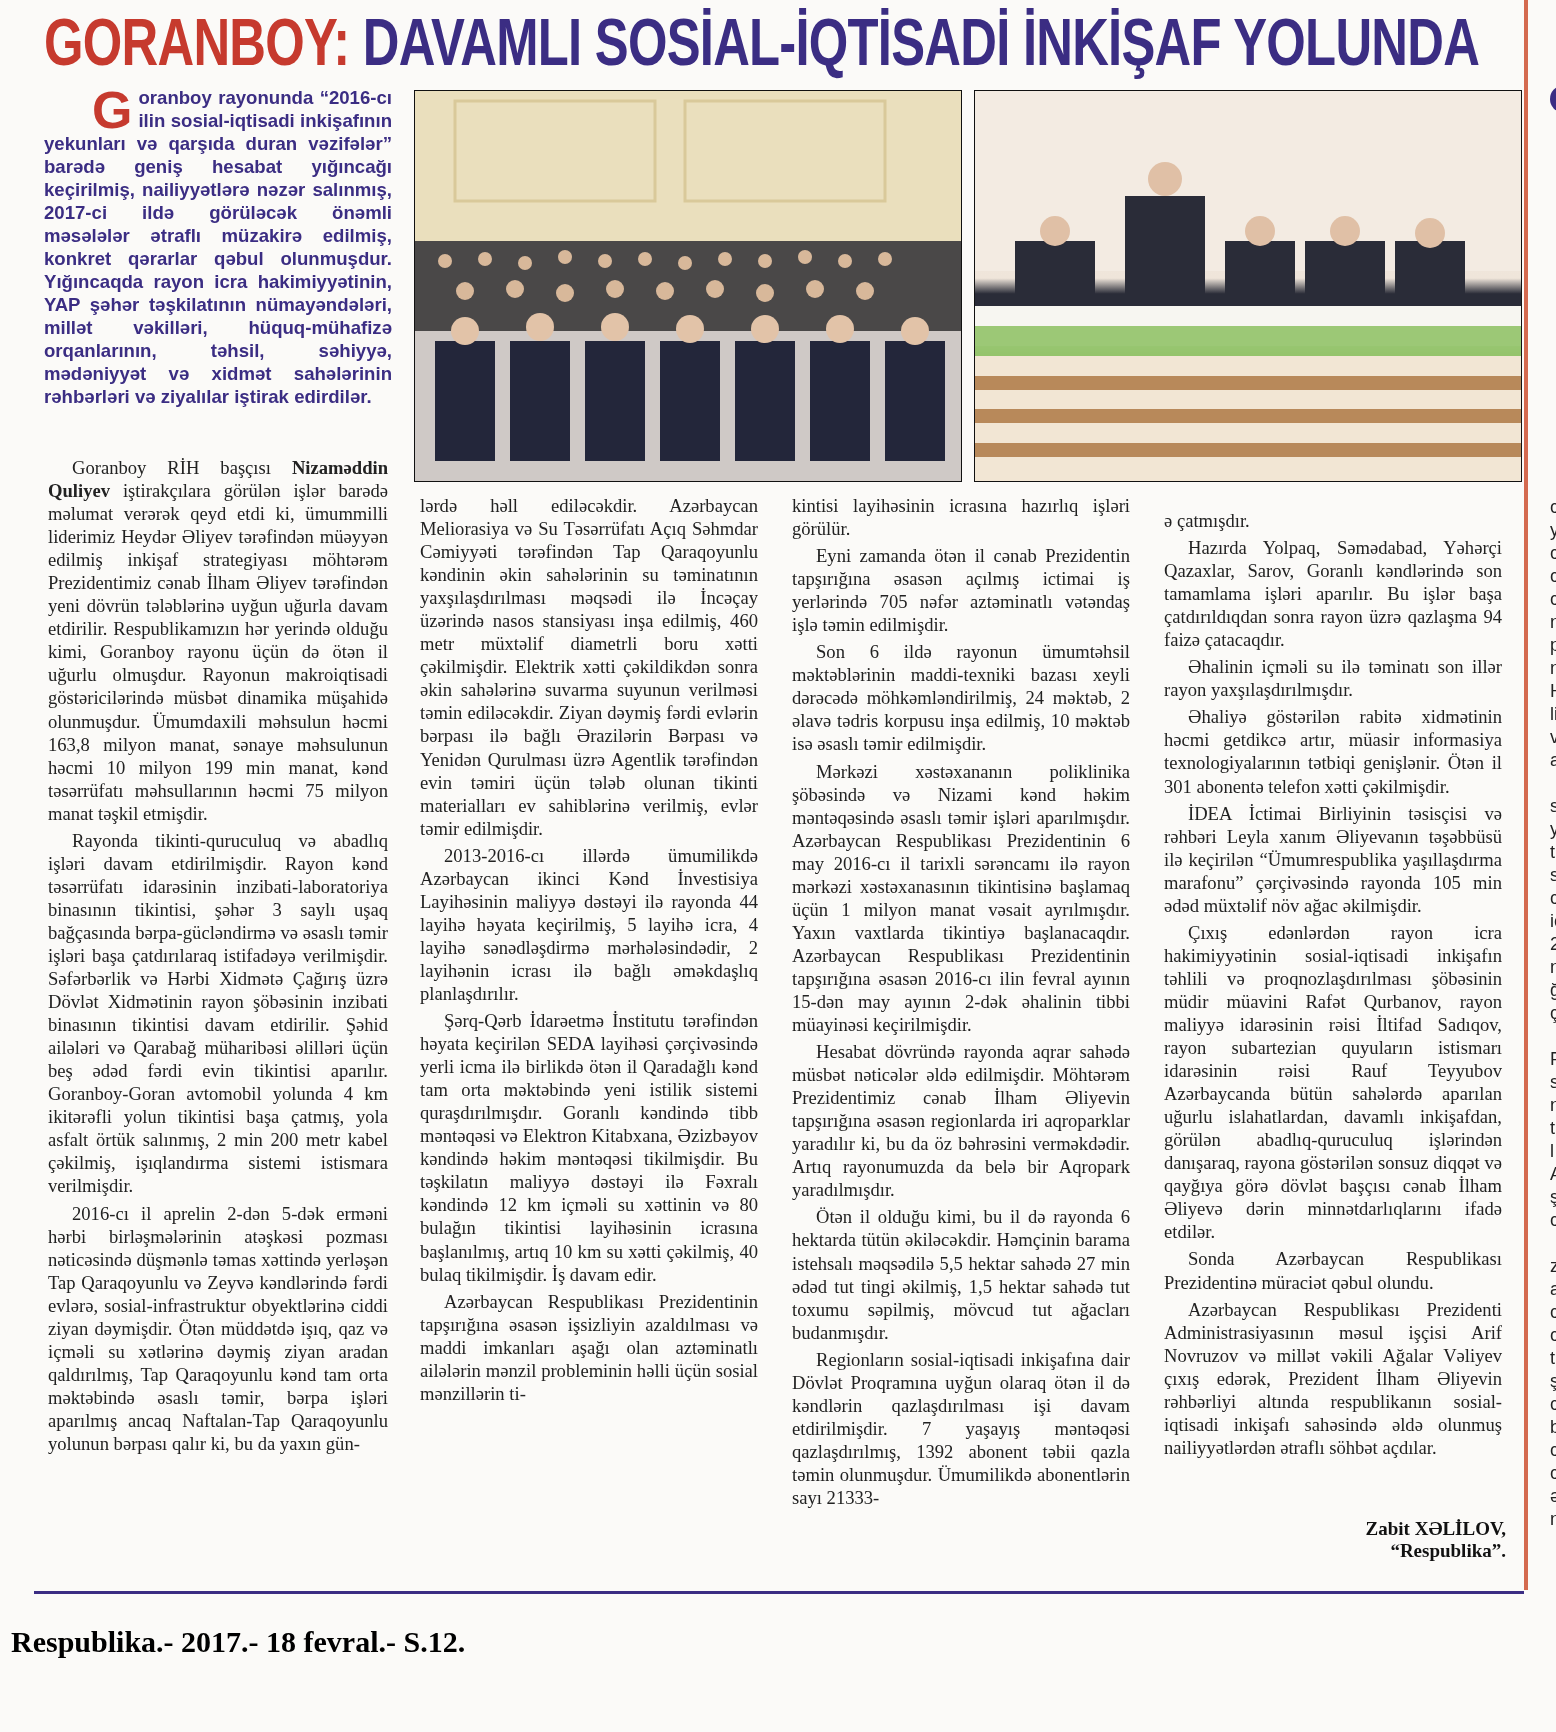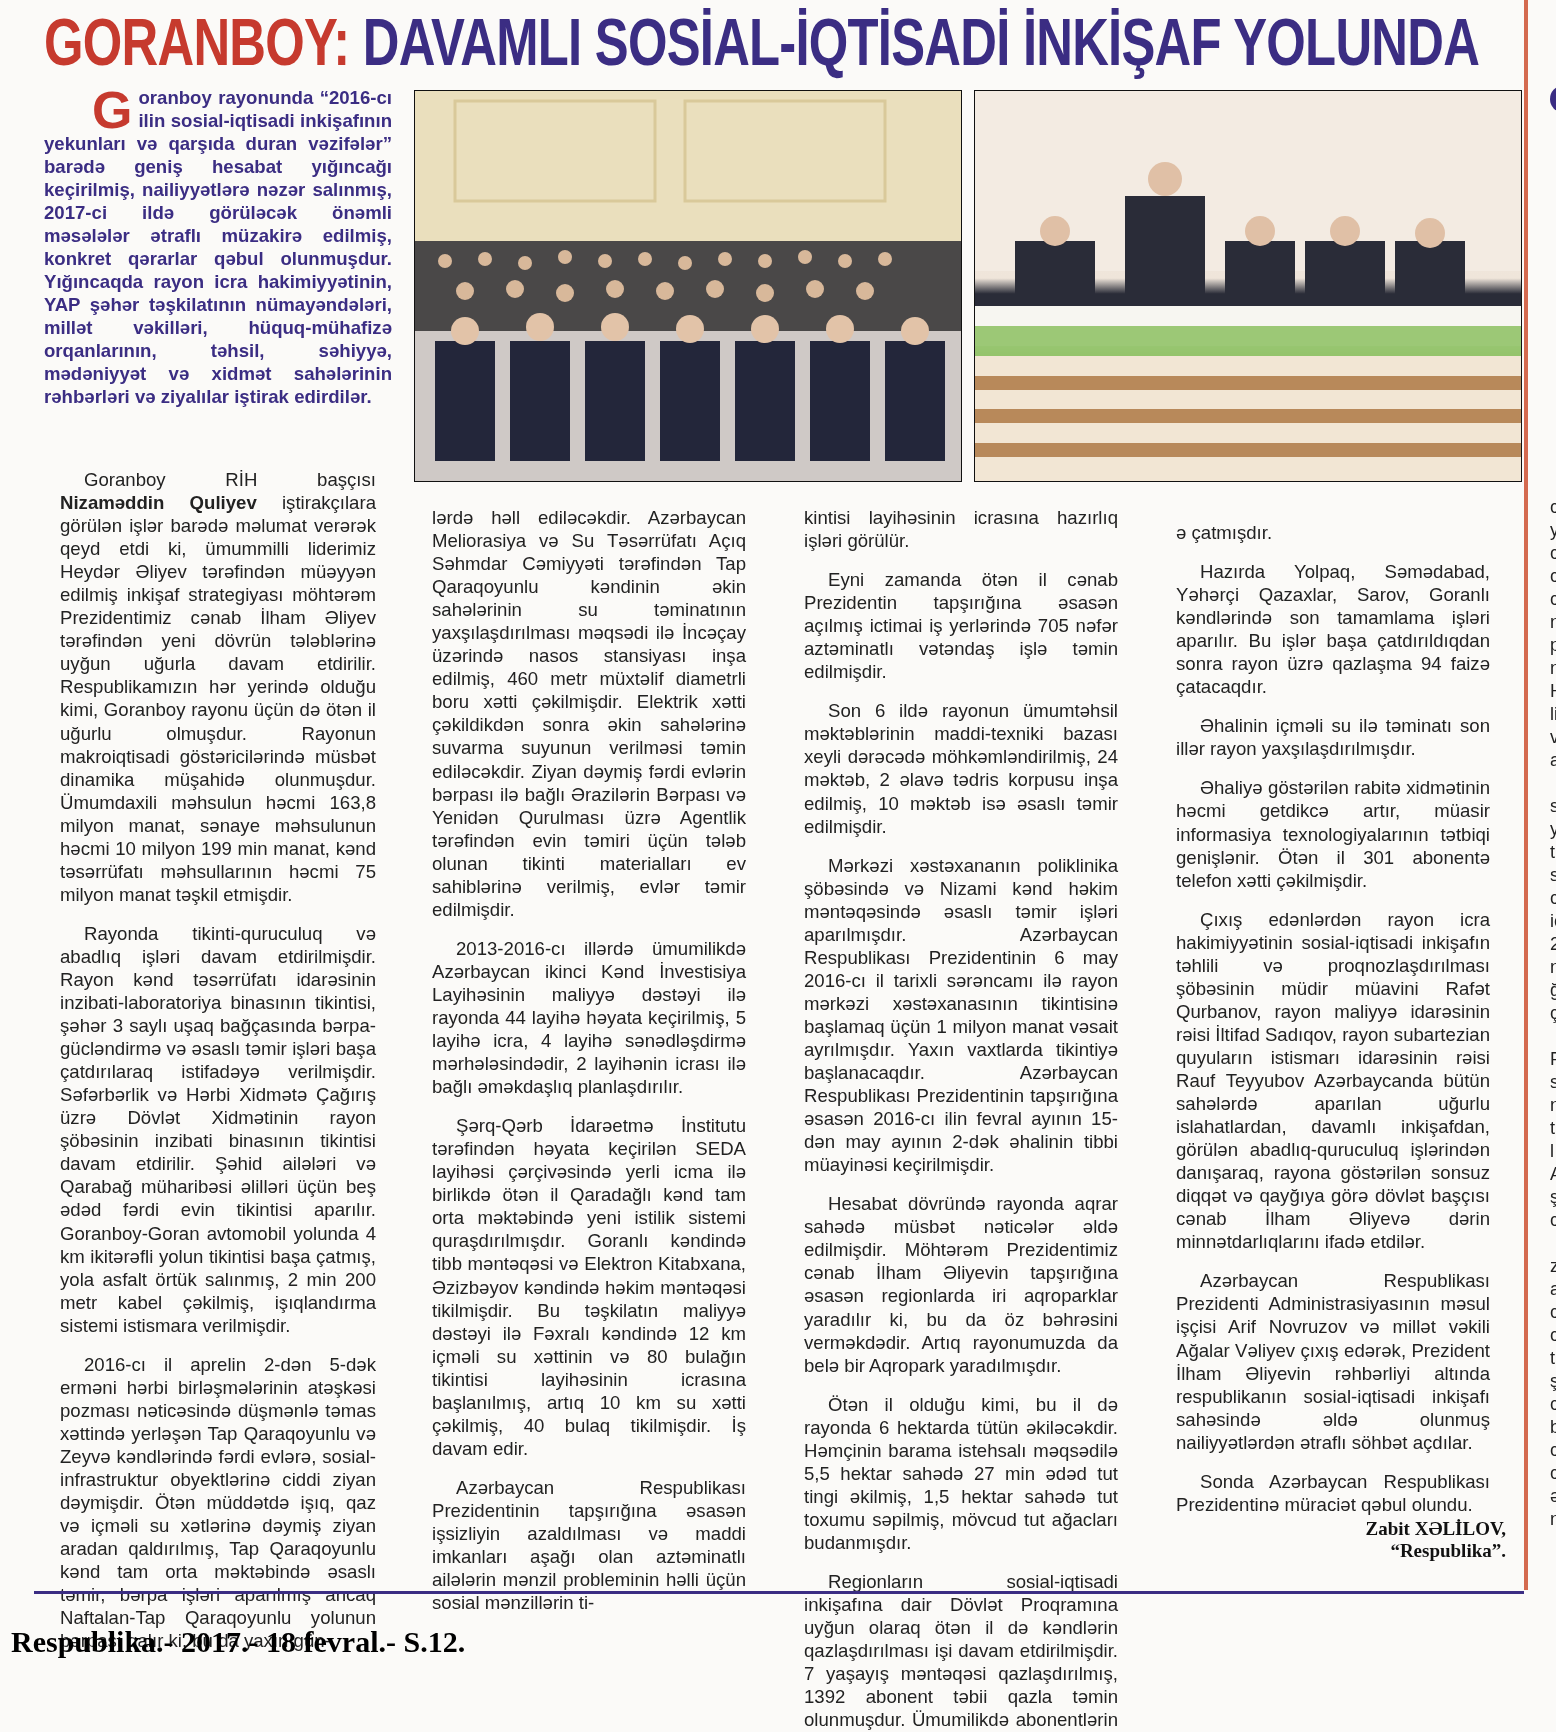--- a/index.html
+++ b/index.html
@@ -6,21 +6,21 @@
   body { width: 1556px; height: 1732px; position: relative; overflow: hidden; font-family: "Liberation Sans", sans-serif; color: #222; }
   .page { position: absolute; left: 0; top: 0; width: 1556px; height: 1732px; background: #fbfaf8; }
   .headline { position: absolute; left: 44px; top: 2px; width: 1470px; height: 80px; white-space: nowrap; font-family: "Liberation Sans", sans-serif; font-weight: 700; font-size: 66px; line-height: 80px; letter-spacing: -1px; transform: scaleX(0.77); transform-origin: left center; }
   .headline .red { color: #c63a2e; }
   .headline .blue { color: #3b2d83; }
   .rule-right { position: absolute; left: 1524px; top: 0; width: 4px; height: 1590px; background: #d46a4f; }
   .next-col { position: absolute; left: 1540px; top: 0; width: 16px; height: 1590px; overflow: hidden; }
   .next-col .blob { position: absolute; left: 10px; top: 86px; width: 24px; height: 26px; border-radius: 50%; background: #3b2d83; }
   .next-col .frag { position: absolute; left: 10px; font-size: 18px; line-height: 23px; color: #222; white-space: pre; }
   .col { position: absolute; font-size: 18.6px; line-height: 23.05px; text-align: justify; color: #222; }
-  .col p { margin: 16px; text-indent: 24px; }
+  .col p { margin: 4px; text-indent: 24px; font-family: Liberation Serif, serif; }
   .col p.noindent { text-indent: 0; }
   .lead { position: absolute; left: 44px; top: 86px; width: 348px; font-weight: 700; color: #3b2d83; font-size: 18.6px; line-height: 23px; text-align: justify; }
   .dropcap { float: left; font-size: 52px; line-height: 44px; color: #c63a2e; font-weight: 700; margin: 2px 6px 0 48px; }
   .photo { position: absolute; top: 90px; height: 390px; border: 1px solid #111; overflow: hidden; }
   .photo-left { left: 414px; width: 546px; background: linear-gradient(180deg, #efe4c6 0%, #e8dcb8 30%, #5a5650 45%, #2f3140 70%, #c7c2bf 100%); }
   .photo-right { left: 974px; width: 546px; background: linear-gradient(180deg, #f4ece4 0%, #efe5da 48%, #2a2c38 52%, #2a2c38 62%, #eef2ea 63%, #9ec86d 72%, #e9d6b8 78%, #b88a55 82%, #f3e9da 86%, #b88a55 90%, #f3e9da 94%, #c89a62 100%); }
   .byline { position: absolute; left: 1200px; top: 1518px; width: 306px; text-align: right; font-family: "Liberation Serif", serif; font-weight: 700; font-size: 19px; line-height: 22px; color: #111; }
   .bottom-rule { position: absolute; left: 34px; top: 1591px; width: 1490px; height: 3px; background: #3b2d83; }
   .source { position: absolute; left: 0; top: 1624px; font-family: "Liberation Serif", serif; font-weight: 700; font-size: 30px; line-height: 36px; color: #000; margin-left: 11px; }
 </style>
@@ -188,23 +188,24 @@
     <p>Hesabat dövründə rayonda aqrar sahədə müsbət nəticələr əldə edilmişdir. Möhtərəm Prezidentimiz cənab İlham Əliyevin tapşırığına əsasən regionlarda iri aqroparklar yaradılır ki, bu da öz bəhrəsini verməkdədir. Artıq rayonumuzda da belə bir Aqropark yaradılmışdır.</p>
     <p>Ötən il olduğu kimi, bu il də rayonda 6 hektarda tütün əkiləcəkdir. Həmçinin barama istehsalı məqsədilə 5,5 hektar sahədə 27 min ədəd tut tingi əkilmiş, 1,5 hektar sahədə tut toxumu səpilmiş, mövcud tut ağacları budanmışdır.</p>
     <p>Regionların sosial-iqtisadi inkişafına dair Dövlət Proqramına uyğun olaraq ötən il də kəndlərin qazlaşdırılması işi davam etdirilmişdir. 7 yaşayış məntəqəsi qazlaşdırılmış, 1392 abonent təbii qazla təmin olunmuşdur. Ümumilikdə abonentlərin sayı 21333-</p>
   </div>
 
   <div class="col" style="left:1160px; top:505px; width:346px;">
     <p class="noindent">ə çatmışdır.</p>
     <p>Hazırda Yolpaq, Səmədabad, Yəhərçi Qazaxlar, Sarov, Goranlı kəndlərində son tamamlama işləri aparılır. Bu işlər başa çatdırıldıqdan sonra rayon üzrə qazlaşma 94 faizə çatacaqdır.</p>
     <p>Əhalinin içməli su ilə təminatı son illər rayon yaxşılaşdırılmışdır.</p>
     <p>Əhaliyə göstərilən rabitə xidmətinin həcmi getdikcə artır, müasir informasiya texnologiyalarının tətbiqi genişlənir. Ötən il 301 abonentə telefon xətti çəkilmişdir.</p>
+    <p>İDEA İctimai Birliyinin təsisçisi və rəhbəri Leyla xanım Əliyevanın təşəbbüsü ilə keçirilən “Ümumrespublika yaşıllaşdırma marafonu” çərçivəsində rayonda 105 min ədəd müxtəlif növ ağac əkilmişdir.</p>
     <p>Çıxış edənlərdən rayon icra hakimiyyətinin sosial-iqtisadi inkişafın təhlili və proqnozlaşdırılması şöbəsinin müdir müavini Rafət Qurbanov, rayon maliyyə idarəsinin rəisi İltifad Sadıqov, rayon subartezian quyuların istismarı idarəsinin rəisi Rauf Teyyubov Azərbaycanda bütün sahələrdə aparılan uğurlu islahatlardan, davamlı inkişafdan, görülən abadlıq-quruculuq işlərindən danışaraq, rayona göstərilən sonsuz diqqət və qayğıya görə dövlət başçısı cənab İlham Əliyevə dərin minnətdarlıqlarını ifadə etdilər.</p>
+    <p>Sonda Azərbaycan Respublikası Prezidentinə müraciət qəbul olundu.</p>
     <p>Azərbaycan Respublikası Prezidenti Administrasiyasının məsul işçisi Arif Novruzov və millət vəkili Ağalar Vəliyev çıxış edərək, Prezident İlham Əliyevin rəhbərliyi altında respublikanın sosial-iqtisadi inkişafı sahəsində əldə olunmuş nailiyyətlərdən ətraflı söhbət açdılar.</p>
-    <p>Sonda Azərbaycan Respublikası Prezidentinə müraciət qəbul olundu.</p>
   </div>
 
   <div class="byline">
     <div>Zabit XƏLİLOV,</div>
     <div>“Respublika”.</div>
   </div>
 
   <div class="bottom-rule"></div>
 
   <div class="source">Respublika.- 2017.- 18 fevral.- S.12.</div>

